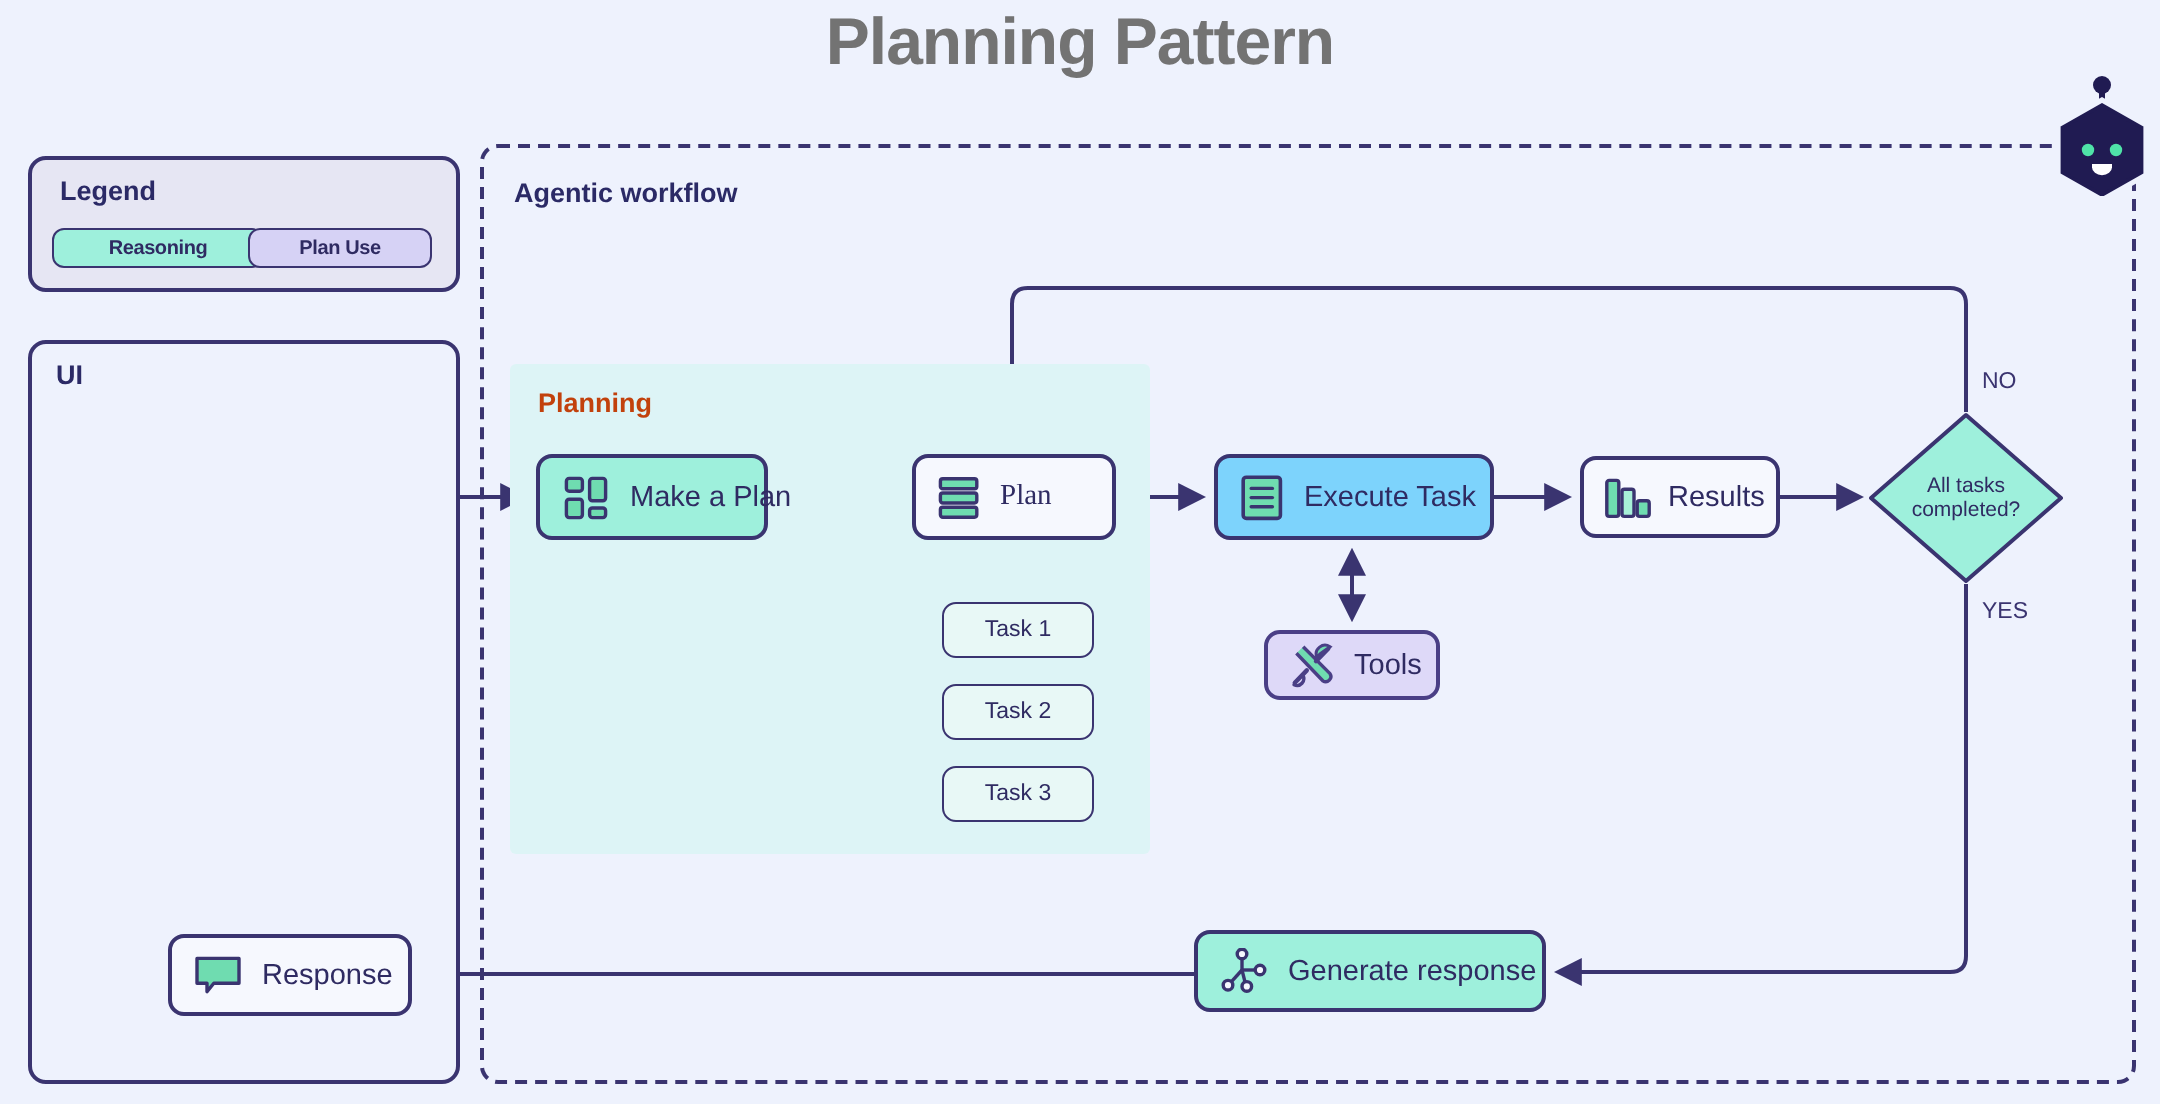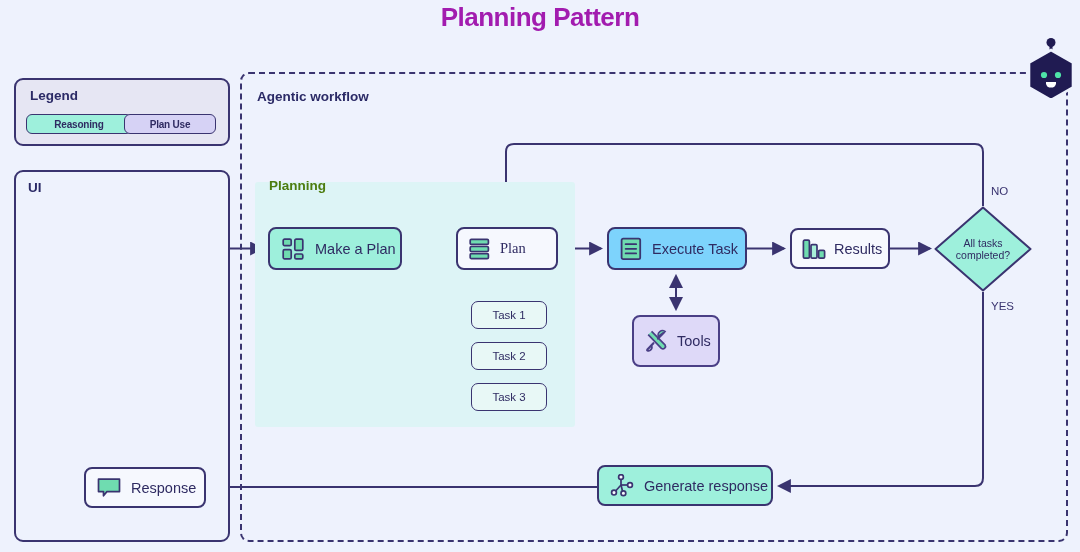--- a/index.html
+++ b/index.html
@@ -10,22 +10,22 @@
     color:#2b2a66;
     overflow:hidden;
     position:relative;
   }
   #stage{position:absolute;left:0;top:0;width:1080px;height:552px;}
 
   
   .title{
     position:absolute;left:0;top:2px;width:1080px;
     text-align:center;
-    font-size:26px;font-weight:bold;letter-spacing:-0.5px;
-    color:#a21caf;
+    font-size:33px;font-weight:bold;letter-spacing:-0.5px;
+    color:#737373;
   }
 
   
   #wires{position:absolute;left:0;top:0;width:1080px;height:552px;pointer-events:none;}
 
   
   .node{
     position:absolute;
     box-sizing:border-box;
     border:2px solid #3a3470;
@@ -63,30 +63,30 @@
   #agentic-panel{
     left:240px;top:72px;width:828px;height:470px;
     border:2px dashed #3a3470;background:transparent;
   }
   #agentic-title{left:257px;top:89px;}
 
   #planning-zone{
     position:absolute;left:255px;top:182px;width:320px;height:245px;
     background:#ddf4f6;border-radius:3px;
   }
-  #planning-title{left:269px;top:178px;color:#4d7c0f;}
+  #planning-title{left:269px;top:194px;color:#c2410c;}
 
   
   #n-userquery{left:80px;top:228px;width:128px;height:41px;padding-left:11px;gap:9px;}
   #n-response{left:84px;top:467px;width:122px;height:41px;padding-left:11px;gap:10px;}
-  #n-makeplan{left:268px;top:227px;width:134px;height:43px;padding-left:12px;gap:11px;background:#9ef0dc;}
+  #n-makeplan{left:268px;top:227px;width:116px;height:43px;padding-left:12px;gap:11px;background:#9ef0dc;}
   #n-plan{left:456px;top:227px;width:102px;height:43px;padding-left:11px;gap:10px;font-family:Liberation Serif, serif;}
   #n-execute{left:607px;top:227px;width:140px;height:43px;padding-left:11px;gap:10px;background:#7dd3fc;}
   #n-results{left:790px;top:228px;width:100px;height:41px;padding-left:10px;gap:8px;}
-  #n-tools{left:632px;top:315px;width:88px;height:52px;padding-left:10px;gap:9px;background:#ded9f8;border-color:#4a3f86;}
+  #n-tools{left:632px;top:315px;width:88px;height:35px;padding-left:10px;gap:9px;background:#ded9f8;border-color:#4a3f86;}
   #n-genresp{left:597px;top:465px;width:176px;height:41px;padding-left:11px;gap:10px;background:#9ef0dc;}
 
   .task{
     position:absolute;box-sizing:border-box;width:76px;height:28px;
     border:1.6px solid #3a3470;border-radius:7px;background:#e8f8f6;
     display:flex;align-items:center;justify-content:center;
     font-size:11.5px;color:#2f2b62;
   }
   #task1{left:471px;top:301px;}
   #task2{left:471px;top:342px;}

